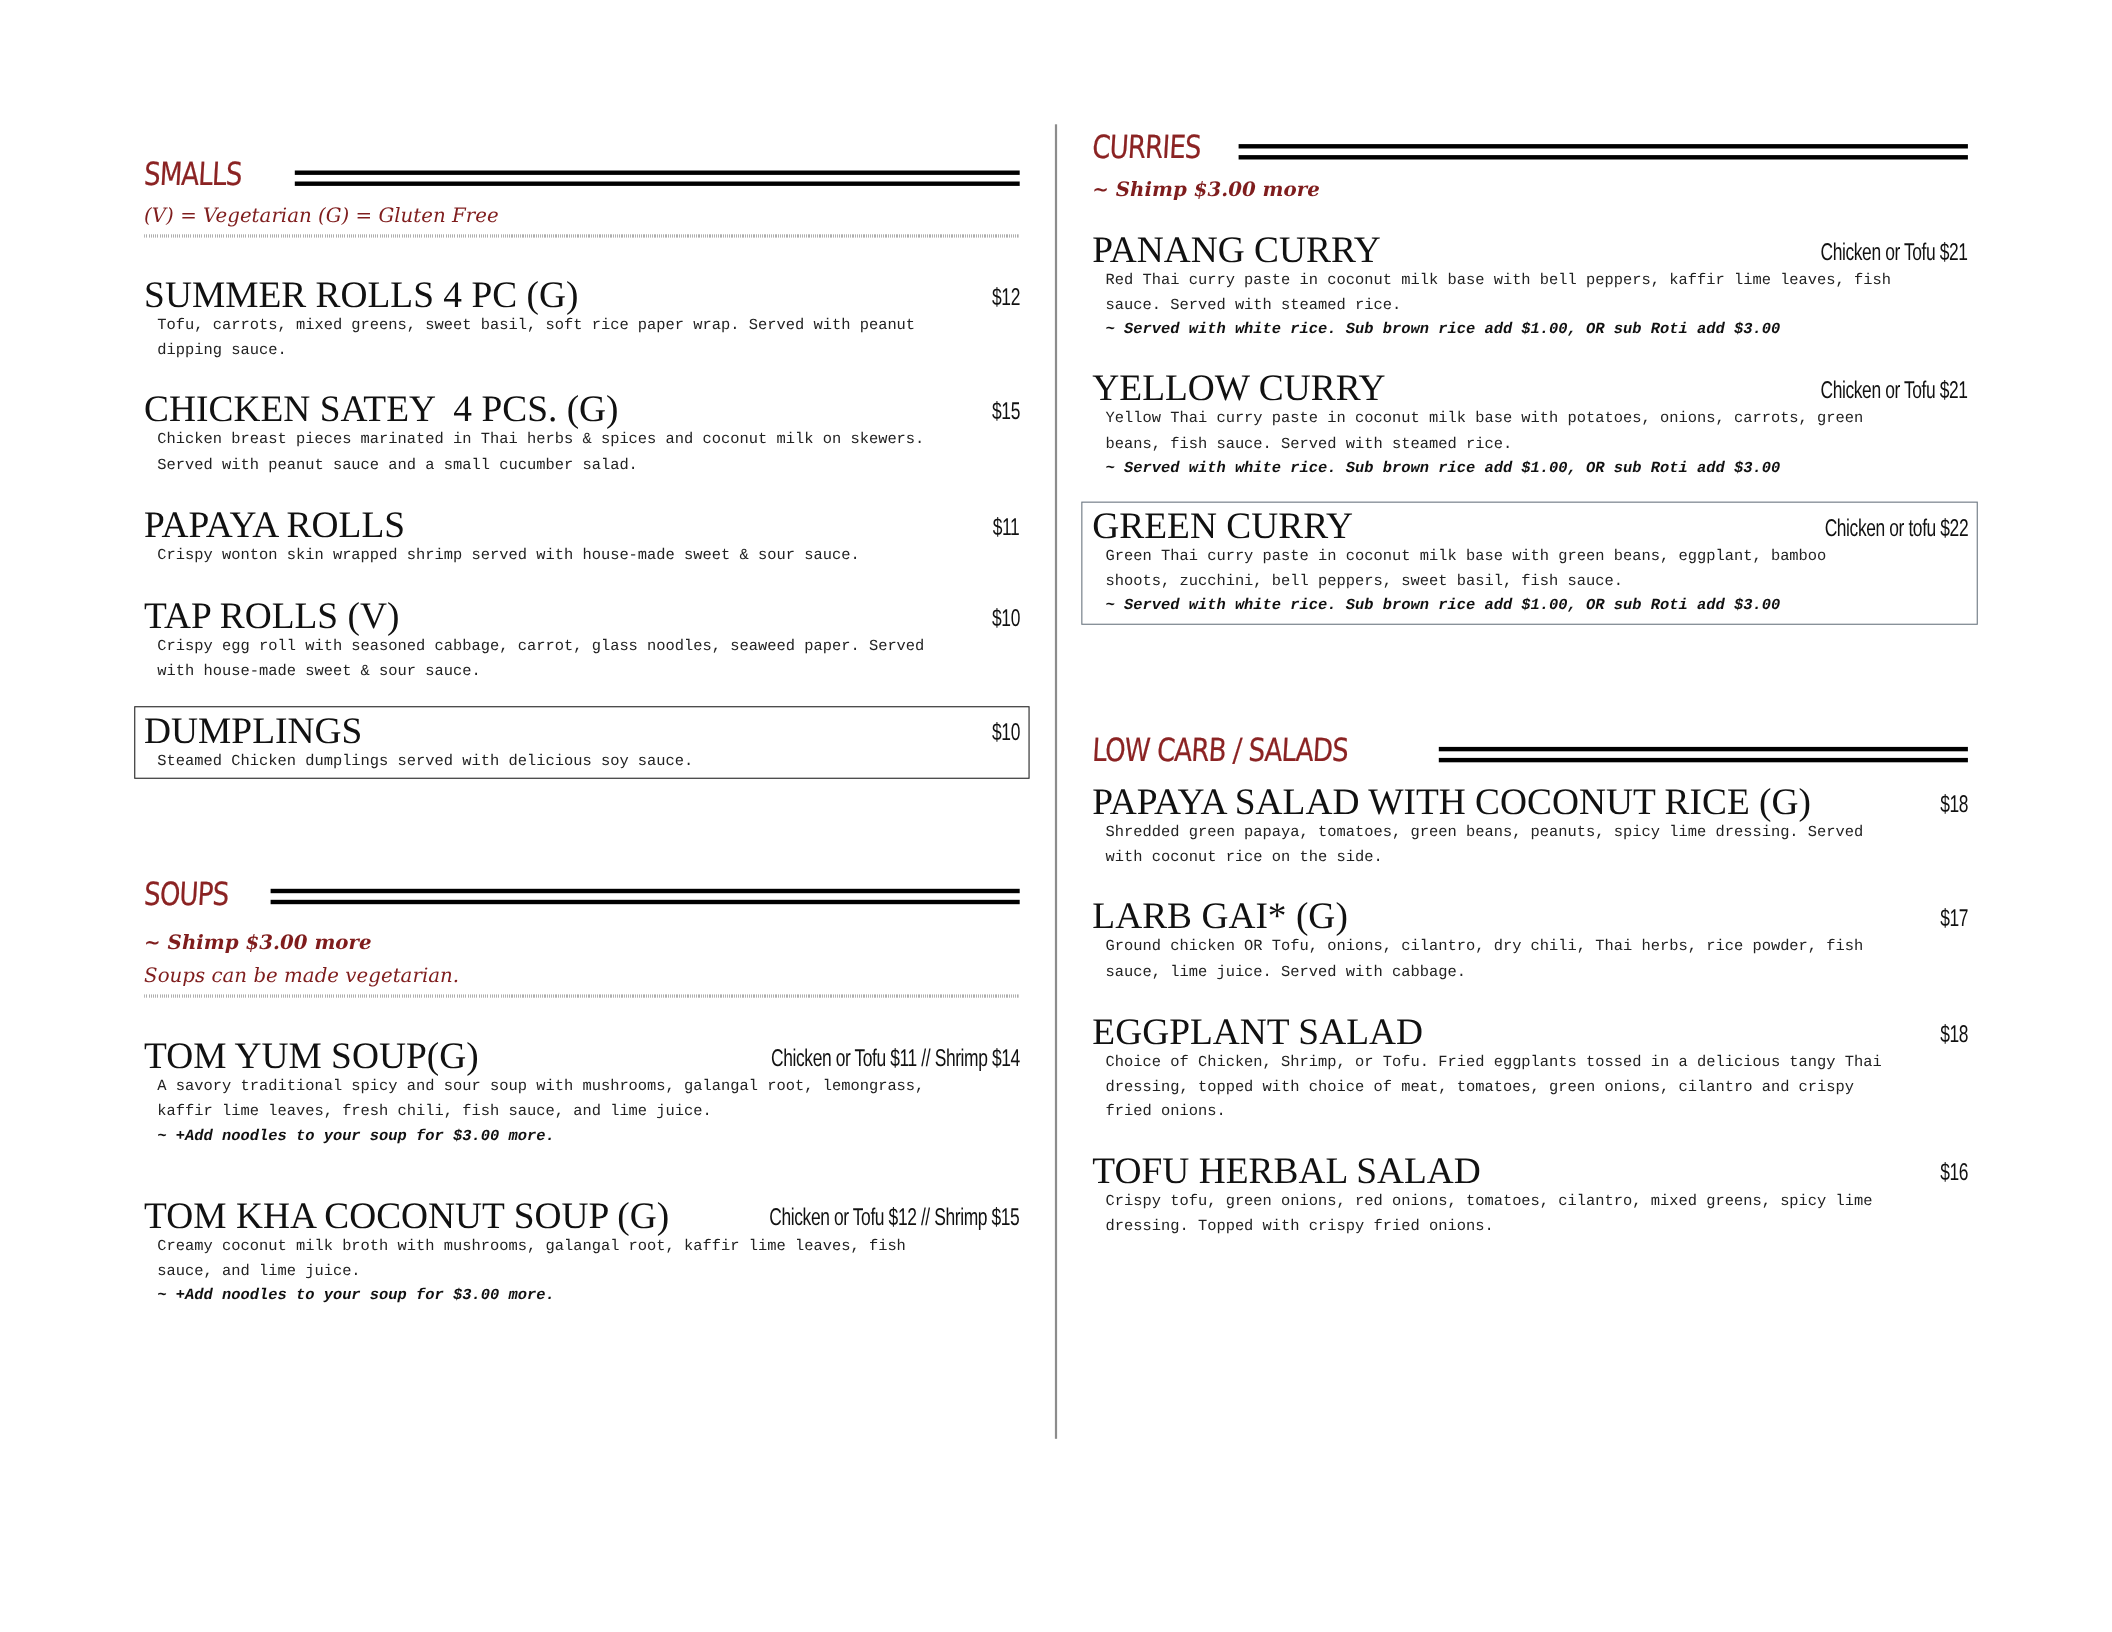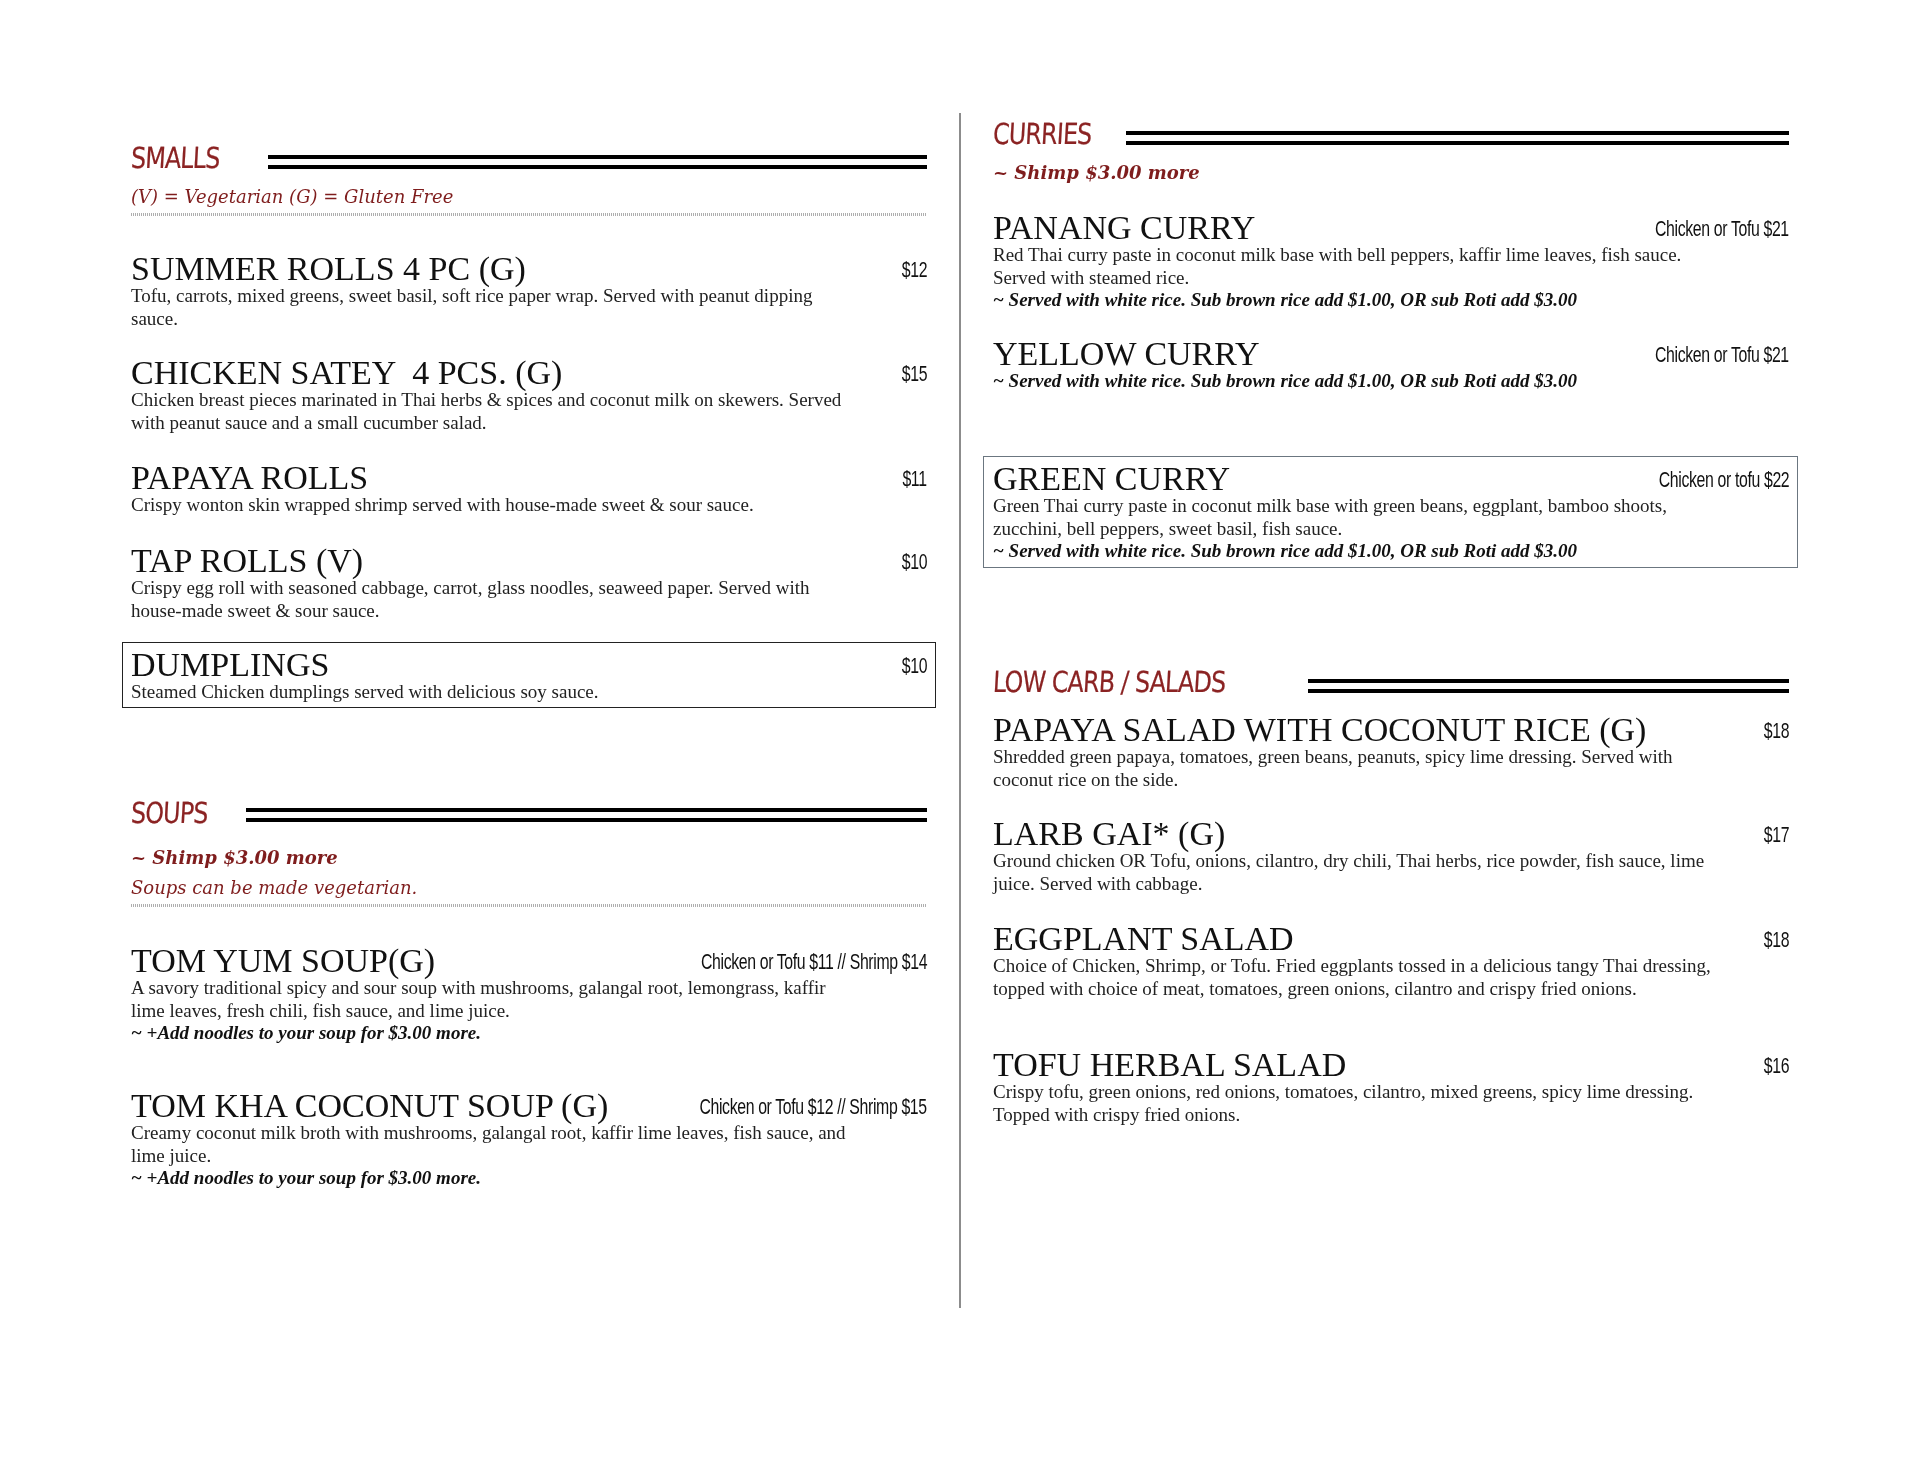--- a/index.html
+++ b/index.html
@@ -38,22 +38,22 @@
   .item-title {
     position:absolute; left:0; top:0; white-space:nowrap;
     font-family:"Liberation Serif", serif; font-size:34px; color:#111; line-height:30px;
   }
   .item-price {
     position:absolute; right:0; top:2px; white-space:nowrap;
     font-family:"Liberation Sans", sans-serif; font-size:22px; color:#111; line-height:28px;
     transform:scaleX(0.72); transform-origin:right center; letter-spacing:-0.5px;
   }
   .item-desc {
-    position:absolute; left:0; top:31px; width:720px;
-    font-family:Liberation Serif, serif; font-size:19px; color:#222; line-height:22.5px;
+    position:absolute; left:12px; top:31px; width:720px;
+    font-family:Liberation Mono, monospace; font-size:14px; color:#222; line-height:22.5px;
   }
   .item-extra {
     display:block; font-style:italic; font-weight:bold; color:#111; white-space:nowrap;
   }
   .box { position:absolute; border:1.5px solid #222; }
   .box.gray { border-color:#6b7680; }
   .divider { position:absolute; left:959px; top:113px; width:2px; height:1195px; background:#8c8c8c; }
 </style>
 </head>
 <body>
@@ -143,20 +143,21 @@
       <div class="item-desc">
         <span>Red Thai curry paste in coconut milk base with bell peppers, kaffir lime leaves, fish sauce. Served with steamed rice.</span>
         <span class="item-extra">~ Served with white rice. Sub brown rice add $1.00, OR sub Roti add $3.00</span>
       </div>
     </div>
 
     <div class="item" style="top:339px;">
       <div class="item-title">YELLOW CURRY</div>
       <div class="item-price">Chicken or Tofu $21</div>
       <div class="item-desc">
+        <span>Yellow Thai curry paste in coconut milk base with potatoes, onions, carrots, green beans, fish sauce. Served with steamed rice.</span>
         <span class="item-extra">~ Served with white rice. Sub brown rice add $1.00, OR sub Roti add $3.00</span>
       </div>
     </div>
 
     <div class="box gray" style="left:-10px;top:456px;width:813px;height:110px;"></div>
     <div class="item" style="top:464px;">
       <div class="item-title">GREEN CURRY</div>
       <div class="item-price">Chicken or tofu $22</div>
       <div class="item-desc">
         <span>Green Thai curry paste in coconut milk base with green beans, eggplant, bamboo shoots, zucchini, bell peppers, sweet basil, fish sauce.</span>

